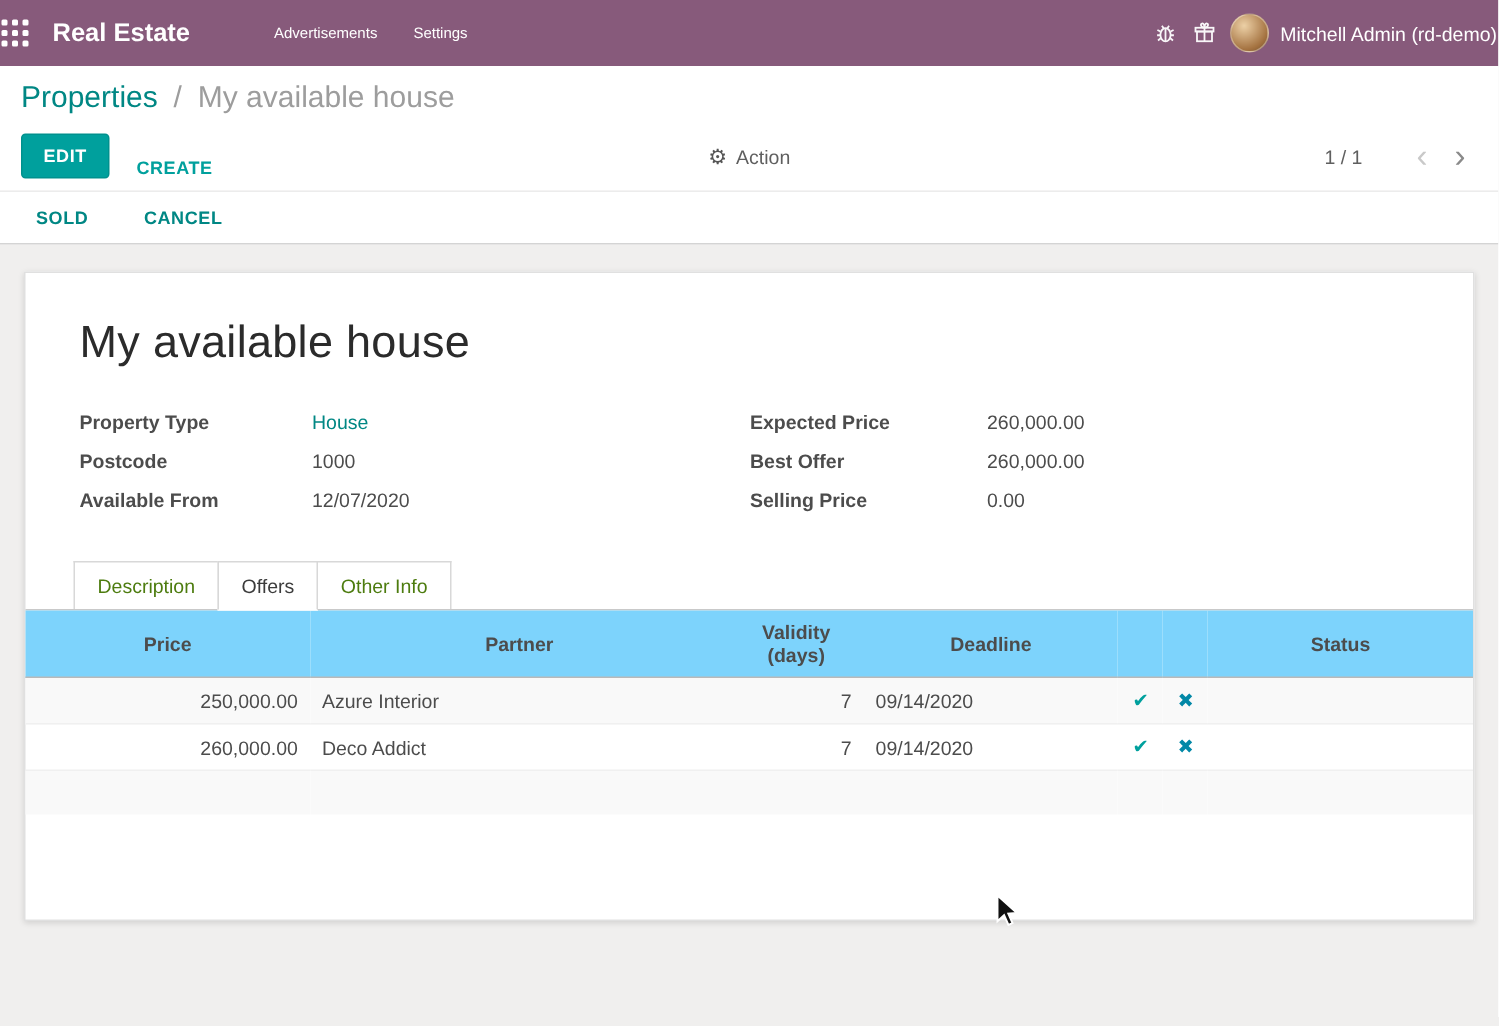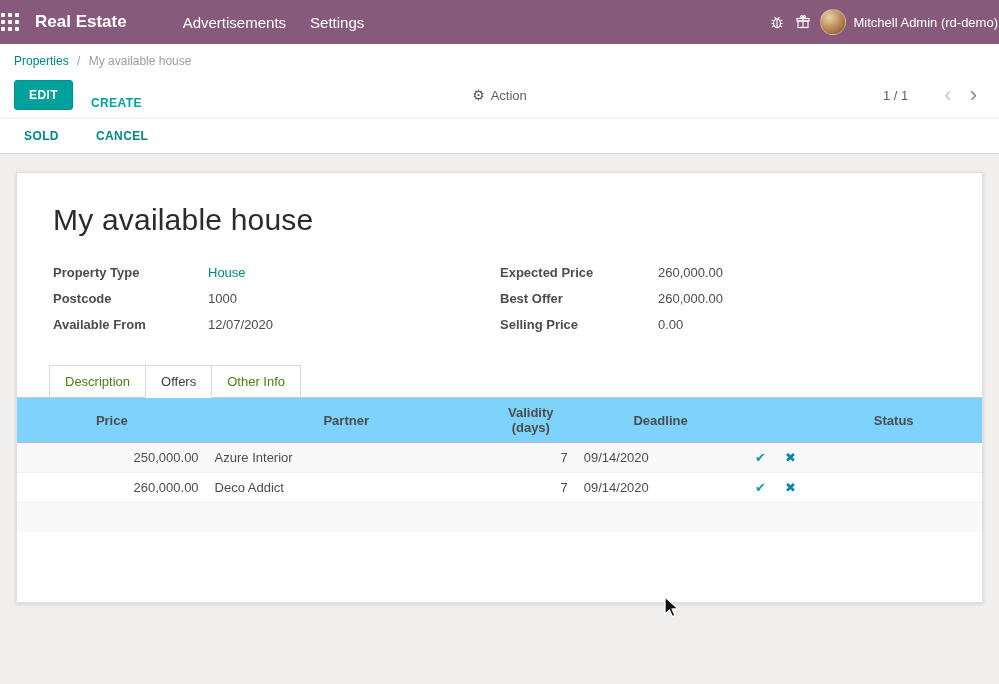--- a/index.html
+++ b/index.html
@@ -5,30 +5,30 @@
   * { box-sizing: border-box; margin: 0; padding: 0; }
   html,body { background:#fff; }
   body { font-family: "Liberation Sans", "DejaVu Sans", sans-serif; color:#4c4c4c; }
   .page { width:999px; height:684px; background:#f0efee; position:relative; overflow:hidden; }
 
   
   .navbar { height:44px; background:#875A7B; display:flex; align-items:center; color:#fff; padding:0 1px; }
   .apps-grid { width:18px; height:18px; display:grid; grid-template-columns:repeat(3,4px); grid-template-rows:repeat(3,4px); gap:3px; cursor:pointer; flex:none; }
   .apps-grid i { background:#fff; width:4px; height:4px; border-radius:1px; display:block; }
   .brand { font-size:17px; font-weight:bold; margin-left:16px; white-space:nowrap; cursor:pointer; }
-  .nav-menu { display:flex; margin-left:44px; font-size:15px; }
+  .nav-menu { display:flex; margin-left:44px; font-size:10px; }
   .nav-menu .menu-item { padding:13px 12px; cursor:pointer; }
   .nav-right { margin-left:auto; display:flex; align-items:center; gap:8px; font-size:13px; }
   .nav-icon { width:18px; height:18px; display:flex; align-items:center; justify-content:center; cursor:pointer; opacity:.95; }
   .avatar { width:26px; height:26px; border-radius:50%; background:radial-gradient(circle at 35% 30%, #ecd0a6, #a3713f 70%, #6b4a2a); border:1px solid rgba(255,255,255,.35); flex:none; }
   .user-name { cursor:pointer; white-space:nowrap; }
 
   
   .control-panel { background:#fff; padding:10px 14px 8px 14px; }
-  .breadcrumb { font-size:12px; margin-bottom:12px; }
+  .breadcrumb { font-size:20px; margin-bottom:12px; }
   .breadcrumb .crumb-link { color:#008784; cursor:pointer; text-decoration:none; }
   .breadcrumb .sep { color:#9d9d9d; margin:0 5px; }
   .breadcrumb .current { color:#9d9d9d; }
   .cp-row { display:flex; align-items:center; }
   .cp-left { display:flex; align-items:flex-end; gap:18px; width:33%; }
   .btn-edit { background:#00A09D; border:1px solid #00918e; color:#fff; font-size:12px; font-weight:700; letter-spacing:.4px; padding:7px 14px; border-radius:3px; cursor:pointer; }
   .btn-create { color:#00A09D; font-size:12px; font-weight:700; letter-spacing:.4px; cursor:pointer; background:none; border:none; }
   .cp-center { width:34%; display:flex; justify-content:center; align-items:center; gap:6px; color:#5f5f5f; font-size:13px; cursor:pointer; }
   .gear { font-size:14px; color:#555; line-height:1; }
   .cp-right { width:33%; display:flex; justify-content:flex-end; align-items:center; color:#5f5f5f; font-size:13px; }

